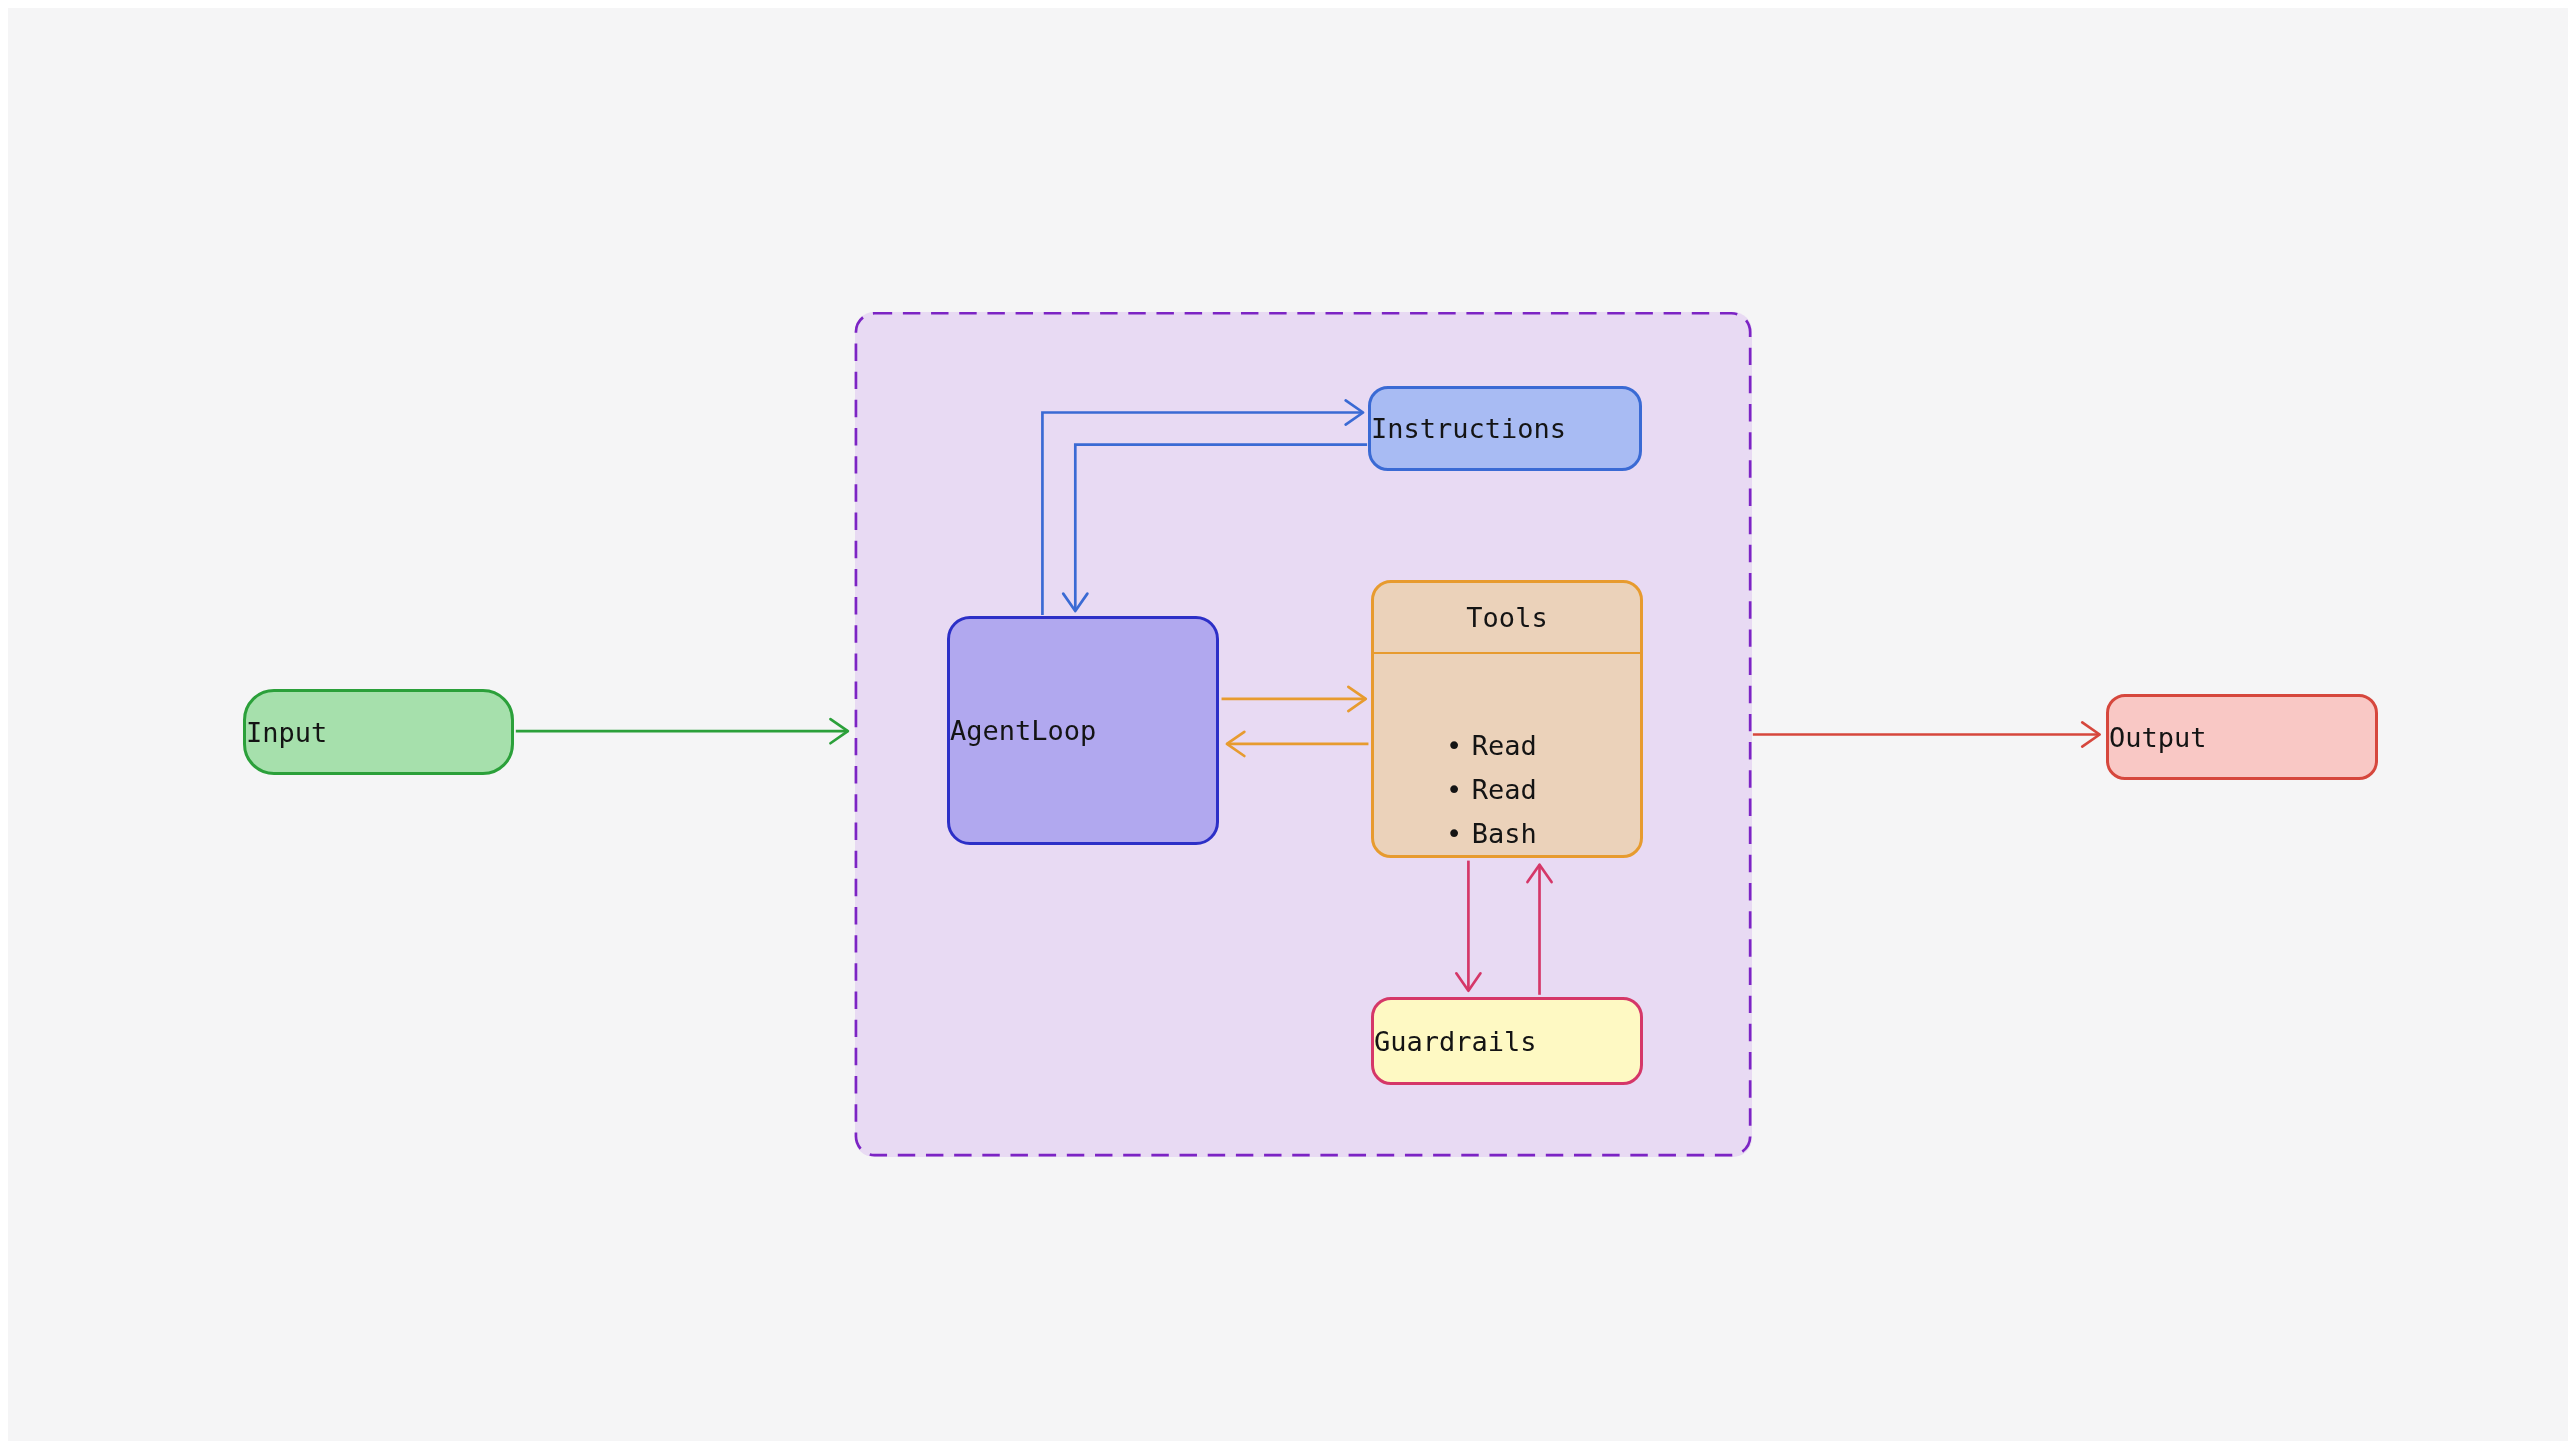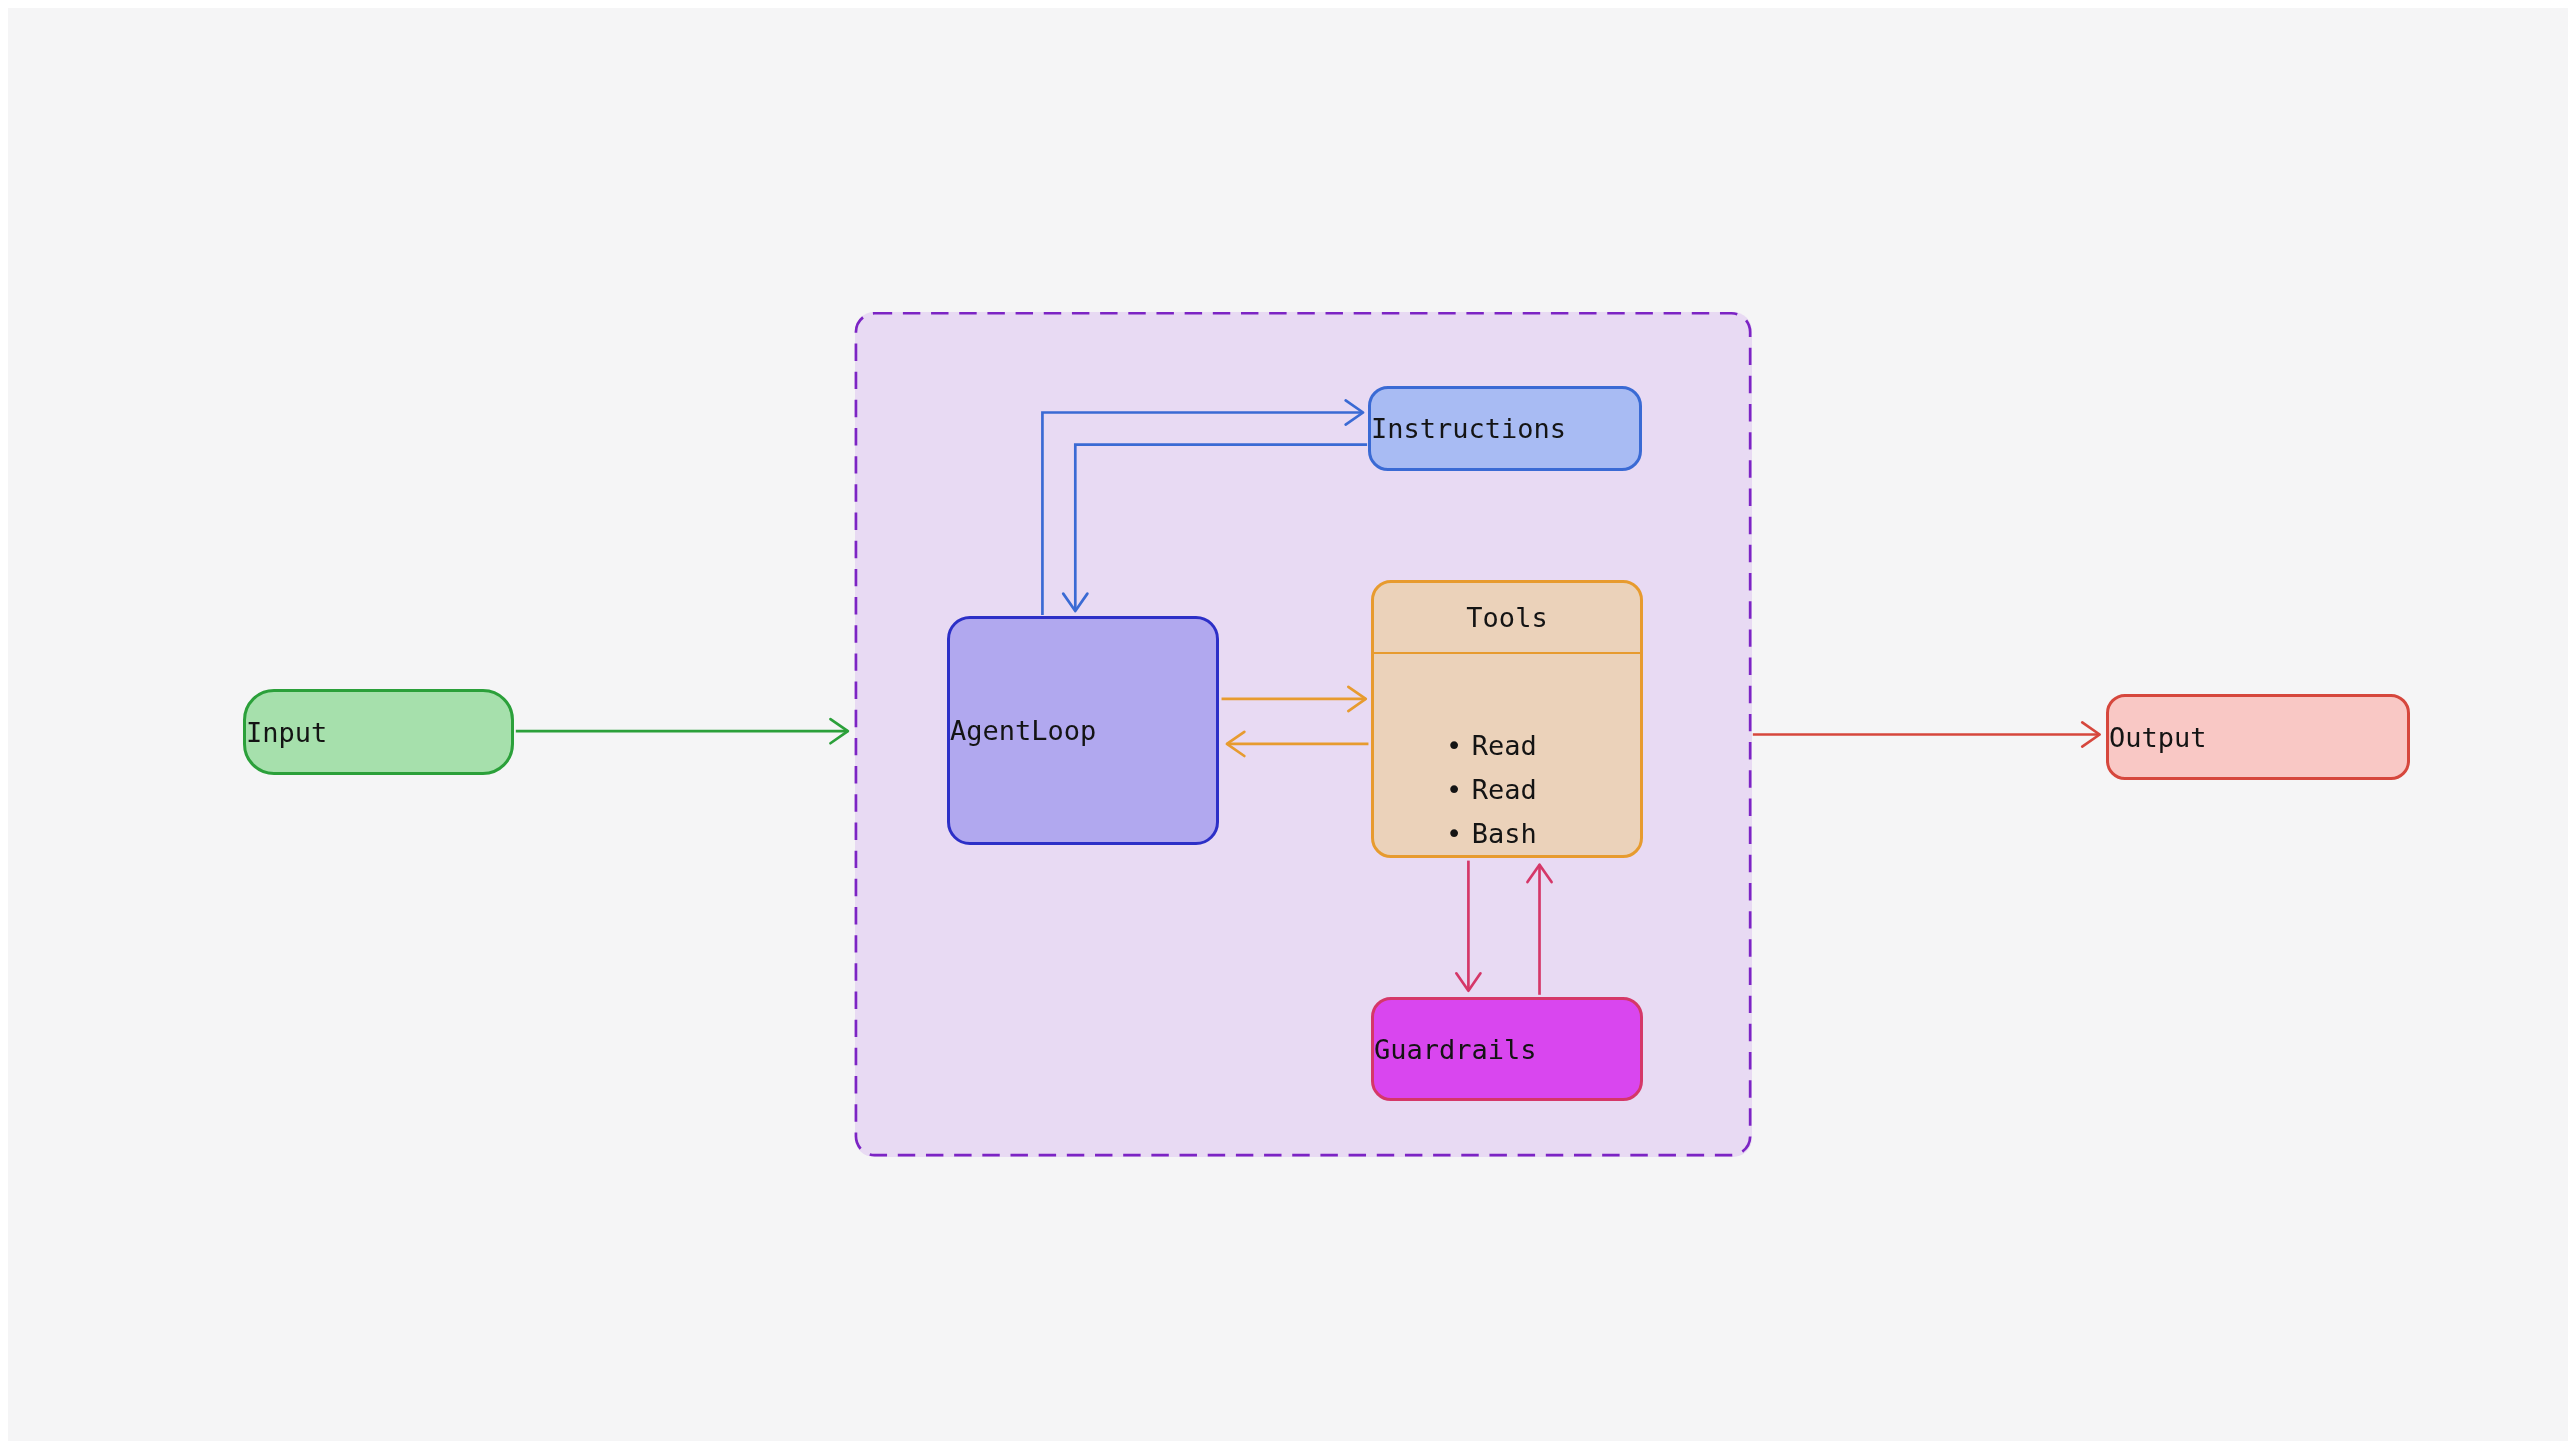--- a/index.html
+++ b/index.html
@@ -67,25 +67,25 @@
   .tools-body {
     box-sizing: border-box;
     padding: 29.5px 0 0 72px;
   }
   .tools-item {
     height: 44px;
     display: flex; align-items: center;
   }
   .tools-bullet { margin-right: 9.4px; font-size: 27px; }
   .node-guardrails {
-    left: 1363px; top: 989px; width: 272px; height: 104px;
-    background: #d946ef; border: 3.4px solid #d53768; border-radius: 20px;
+    left: 1363px; top: 989px; width: 272px; height: 88px;
+    background: #fef9c3; border: 3.4px solid #d53768; border-radius: 20px;
   }
   .node-output {
-    left: 2098px; top: 686px; width: 304px; height: 86px;
+    left: 2098px; top: 686px; width: 272px; height: 86px;
     background: #f9c8c5; border: 3.4px solid #d6473d; border-radius: 19px;
   }
   .connector-layer {
     position: absolute;
     left: 0; top: 0;
     width: 2576px; height: 1449px;
     pointer-events: none;
   }
   .connector-layer path, .connector-layer rect { fill: none; }
 </style>

